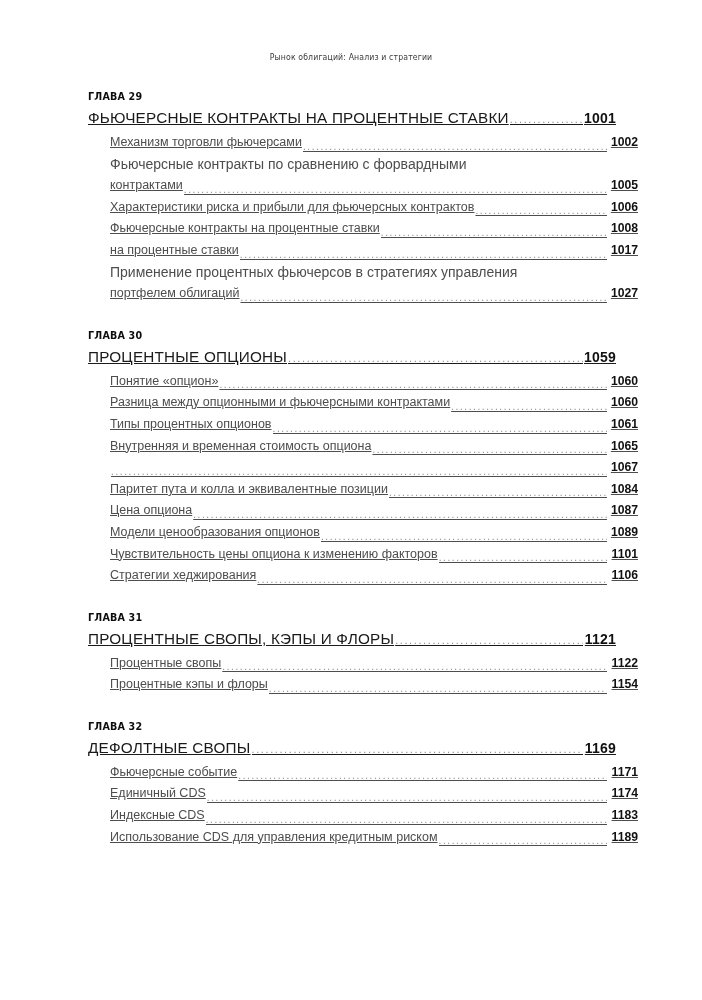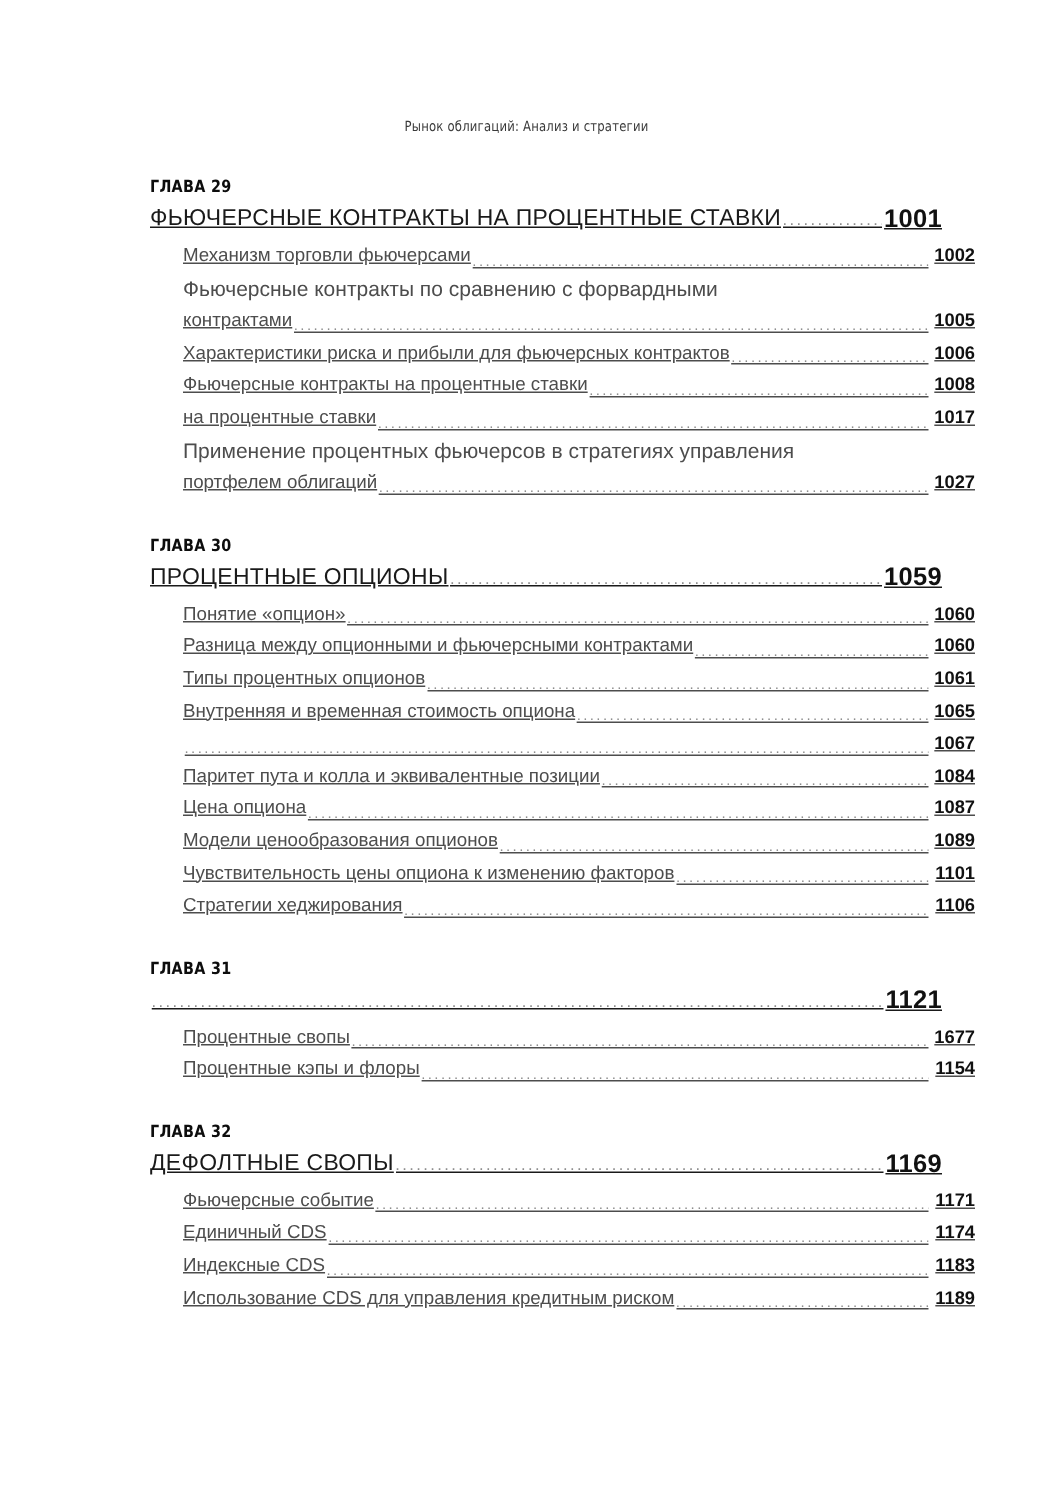--- a/index.html
+++ b/index.html
@@ -14,42 +14,41 @@
     position: relative;
     font-family: "Liberation Sans", "DejaVu Sans", sans-serif;
     -webkit-font-smoothing: antialiased;
     overflow: hidden;
   }
 
   .page {
     position: absolute;
     inset: 0;
     background: #ffffff;
-    margin-top: 28px;
   }
 
   
   .running-header {
     position: absolute;
     top: 51px;
     left: 0;
     width: 702px;
     text-align: center;
     font-size: 9.4px;
     letter-spacing: 0.15px;
     color: #3a3a3a;
     font-family: "DejaVu Sans Condensed", "Liberation Sans Narrow", "Liberation Sans", sans-serif;
     transform: scaleX(0.92);
   }
 
   
   .toc {
     position: absolute;
     top: 90px;
-    left: 100px;
+    left: 88px;
     width: 528px;
   }
 
   .chapter-block {
     margin-bottom: 15px;
   }
 
   .chapter-label {
     font-size: 11.2px;
     font-weight: bold;
@@ -101,21 +100,21 @@
     font-size: 15.3px;
     color: #1a1a1a;
     letter-spacing: 0.2px;
     line-height: 20px;
     margin-bottom: 4px;
   }
   .chapter-title .txt {
     font-weight: 400;
   }
   .chapter-title .pg {
-    font-size: 17px;
+    font-size: 14px;
     min-width: 32px;
   }
   .chapter-title .leader {
     font-size: 11px;
     top: -3px;
   }
 
   
   .entry {
     font-size: 12.5px;
@@ -240,27 +239,28 @@
         </div>
         <div class="row entry">
           <span class="txt">Стратегии хеджирования</span>
           <span class="leader">......................................................................................................................................................................</span>
           <span class="pg">1106</span>
         </div>
       </div>
       <div class="chapter-block gap-30">
         <div class="chapter-label">ГЛАВА 31</div>
         <div class="row chapter-title">
+          <span class="txt">ПРОЦЕНТНЫЕ СВОПЫ, КЭПЫ И ФЛОРЫ</span>
           <span class="leader">......................................................................................................................................................................</span>
           <span class="pg">1121</span>
         </div>
         <div class="row entry">
           <span class="txt">Процентные свопы</span>
           <span class="leader">......................................................................................................................................................................</span>
-          <span class="pg">1677</span>
+          <span class="pg">1122</span>
         </div>
         <div class="row entry">
           <span class="txt">Процентные кэпы и флоры</span>
           <span class="leader">......................................................................................................................................................................</span>
           <span class="pg">1154</span>
         </div>
       </div>
       <div class="chapter-block gap-30">
         <div class="chapter-label">ГЛАВА 32</div>
         <div class="row chapter-title">

